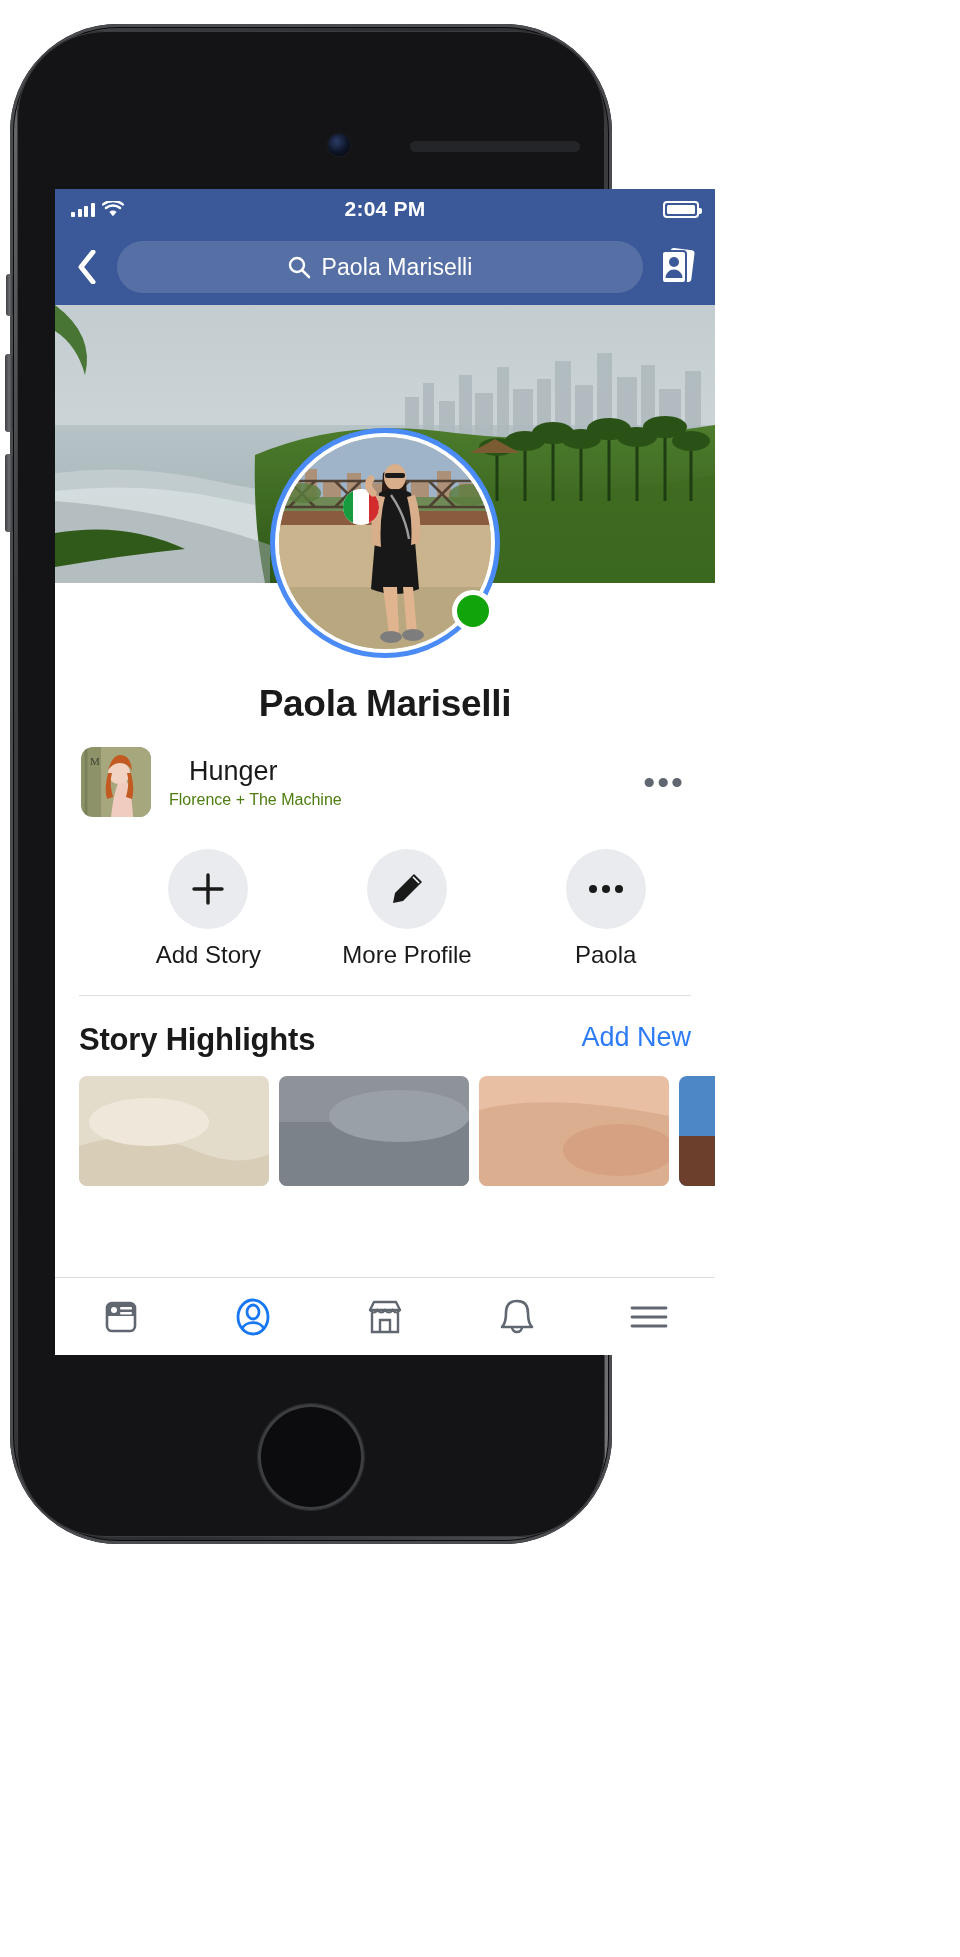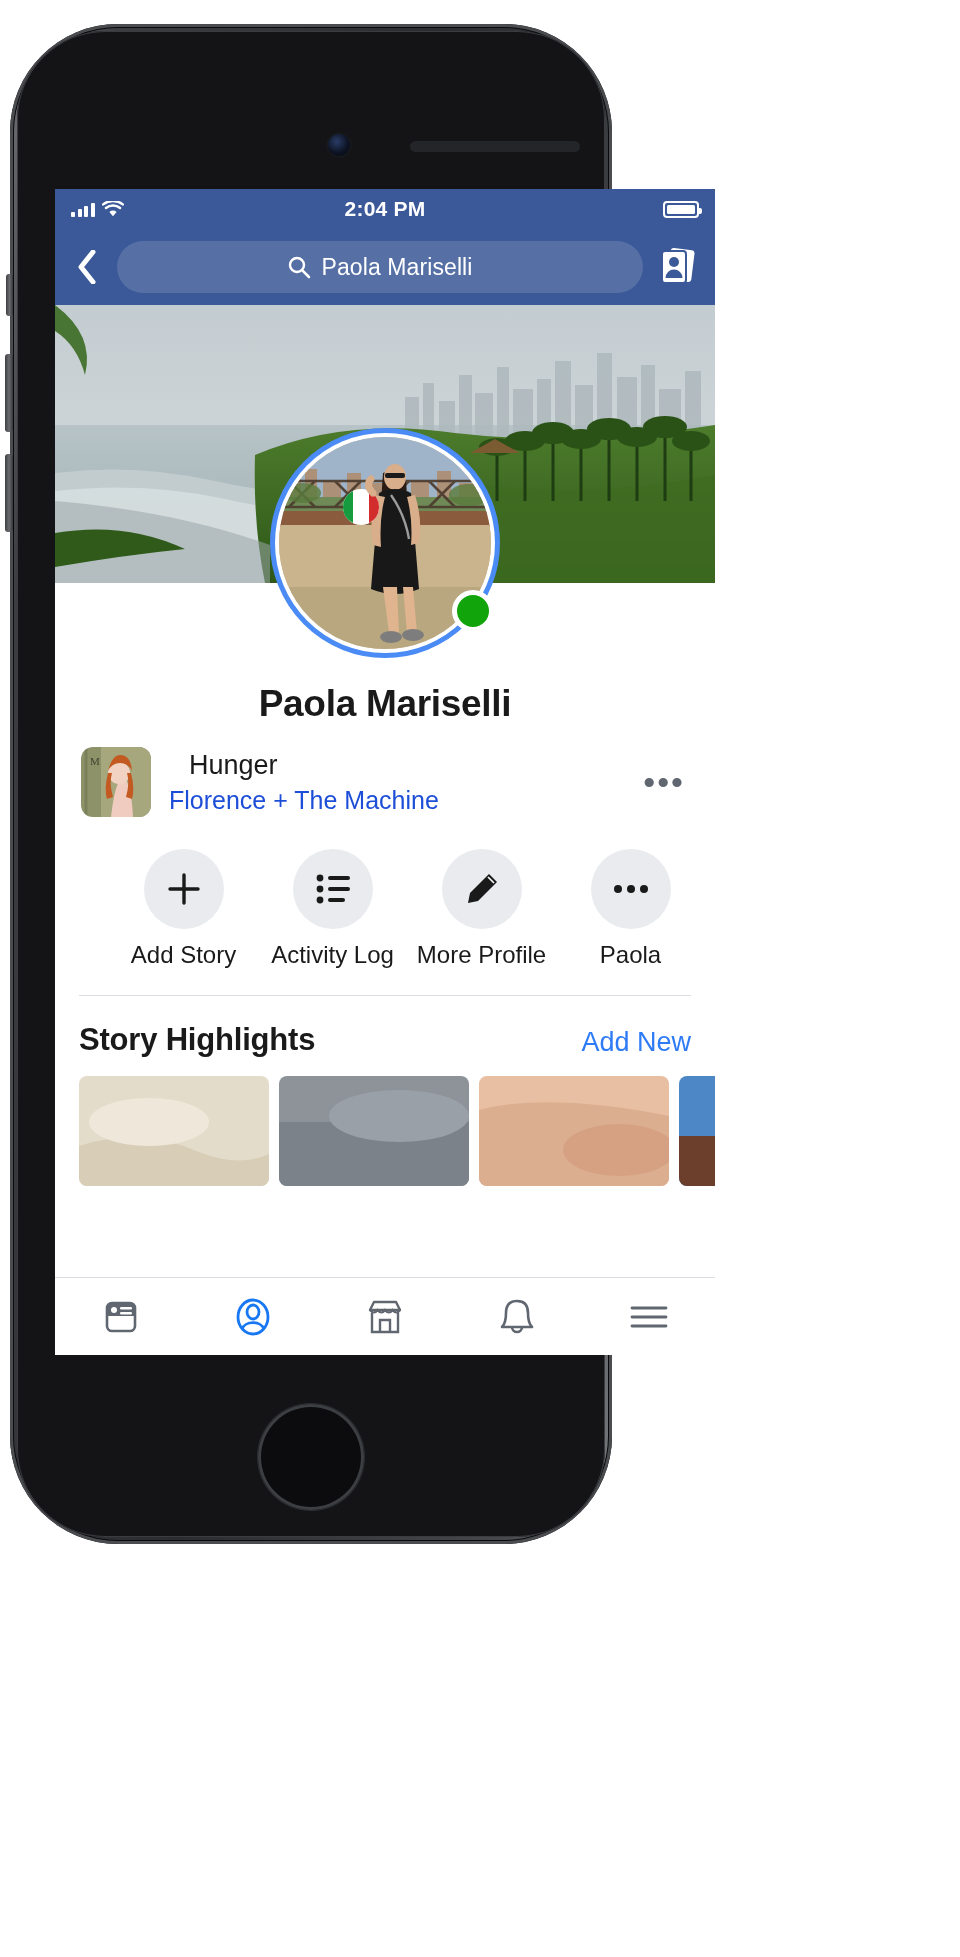--- a/index.html
+++ b/index.html
@@ -157,37 +157,37 @@
   .music-row {
     display:flex; align-items:center; gap:18px;
     padding: 22px 24px 4px 26px;
   }
   .album-art {
     width: 70px; height: 70px; border-radius: 12px; flex:none; overflow:hidden;
     position: relative;
   }
   .music-text { flex: 1; min-width: 0; }
   .song-title { font-size: 27px; color:#1a1a1a; font-weight: 400; line-height: 1.2; margin-left: 20px; }
-  .song-artist { font-size: 25px; color:#1d4ed8; font-weight: 400; margin-top: 4px; }
+  .song-artist { font-size: 16px; color:#4d7c0f; font-weight: 400; margin-top: 4px; }
   .music-more { color:#606770; font-size: 34px; letter-spacing: 2px; line-height: .5; padding: 0 6px; flex:none;}
 
   
   .actions { display:flex; padding: 28px 10px 16px; margin-left: 44px; }
   .action { flex:1; display:flex; flex-direction:column; align-items:center; gap: 12px; }
   .action-circle {
     width: 80px; height: 80px; border-radius: 50%; background:#e9ebee;
     display:flex; align-items:center; justify-content:center;
   }
   .action-label { font-size: 24px; color:#1a1a1a; }
 
   .divider { height:1px; background:#dcdee3; margin: 10px 24px 0; }
 
   
   .hl-head {
-    display:flex; align-items:flex-end; justify-content:space-between;
+    display:flex; align-items:flex-start; justify-content:space-between;
     padding: 26px 24px 18px;
   }
   .hl-title { font-size: 31px; font-weight: 700; color:#1a1a1a; letter-spacing:-.2px; }
   .hl-add { font-size: 27px; color:#2e7bf6; }
   .hl-strip { display:flex; gap: 10px; padding: 0 24px; }
   .hl-card { width: 190px; height: 110px; border-radius: 8px; flex:none; overflow:hidden; position:relative;}
 
   
   .tabbar {
     position:absolute; left:0; right:0; bottom:0; height: 78px;
@@ -423,33 +423,20 @@
         <div class="actions">
           <div class="action">
             <div class="action-circle">
               <svg class="icon-svg" width="38" height="38" viewBox="0 0 38 38">
                 <path d="M19 5 V33 M5 19 H33" stroke="#1a1a1a" stroke-width="3.4" stroke-linecap="round"></path>
               </svg>
             </div>
             <div class="action-label">Add Story</div>
           </div>
 
-          <div class="action">
-            <div class="action-circle">
-              <svg class="icon-svg" width="36" height="34" viewBox="0 0 36 34">
-                <circle cx="5" cy="6" r="3.4" fill="#1a1a1a"></circle>
-                  <rect x="13" y="4" width="22" height="4" rx="2" fill="#1a1a1a"></rect>
-                <circle cx="5" cy="17" r="3.4" fill="#1a1a1a"></circle>
-                  <rect x="13" y="15" width="22" height="4" rx="2" fill="#1a1a1a"></rect>
-                <circle cx="5" cy="28" r="3.4" fill="#1a1a1a"></circle>
-                  <rect x="13" y="26" width="17" height="4" rx="2" fill="#1a1a1a"></rect>
-              </svg>
-            </div>
-            <div class="action-label">Activity Log</div>
-          </div>
 
           <div class="action">
             <div class="action-circle">
               <svg class="icon-svg" width="36" height="36" viewBox="0 0 36 36">
                 <path d="M25 3 L33 11 L14 30 L4 32 L6 22 Z" fill="#1a1a1a"></path>
                 <path d="M24 6 L30 12" stroke="#fff" stroke-width="1.6"></path>
               </svg>
             </div>
             <div class="action-label">More Profile</div>
           </div>

